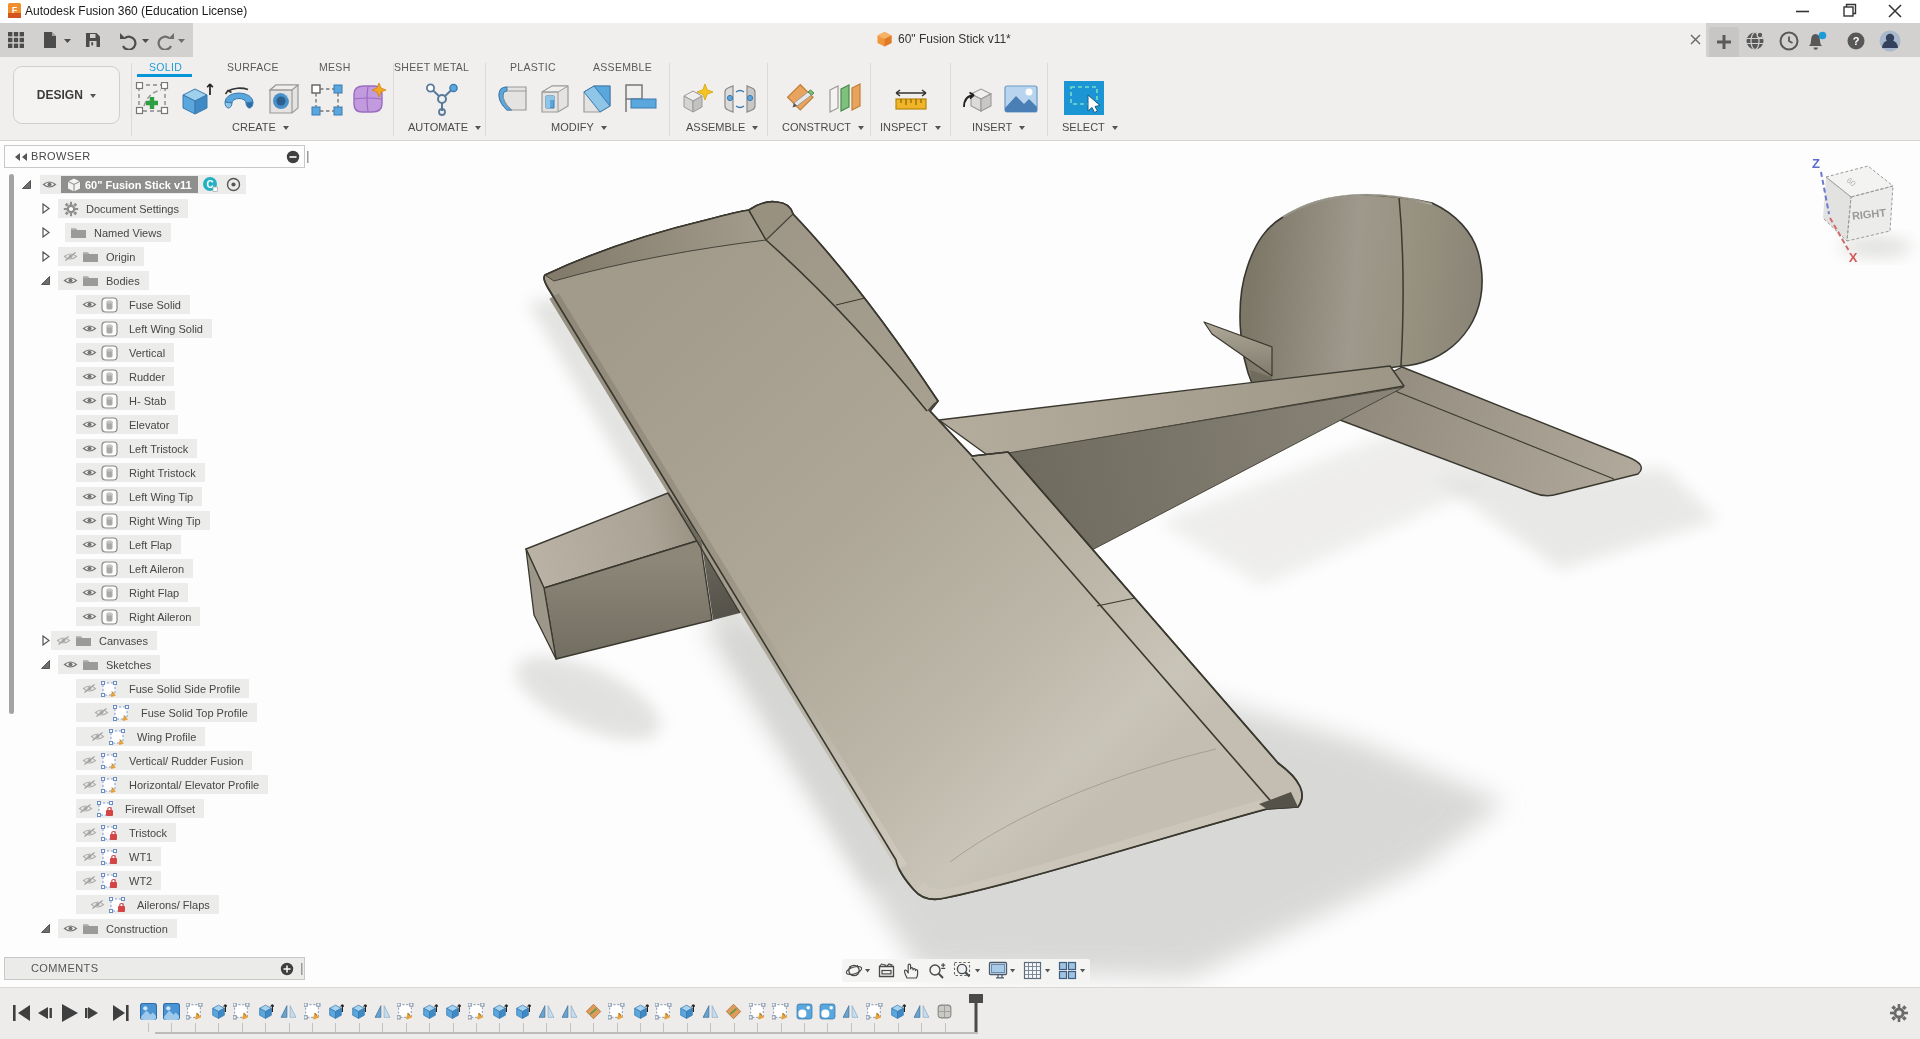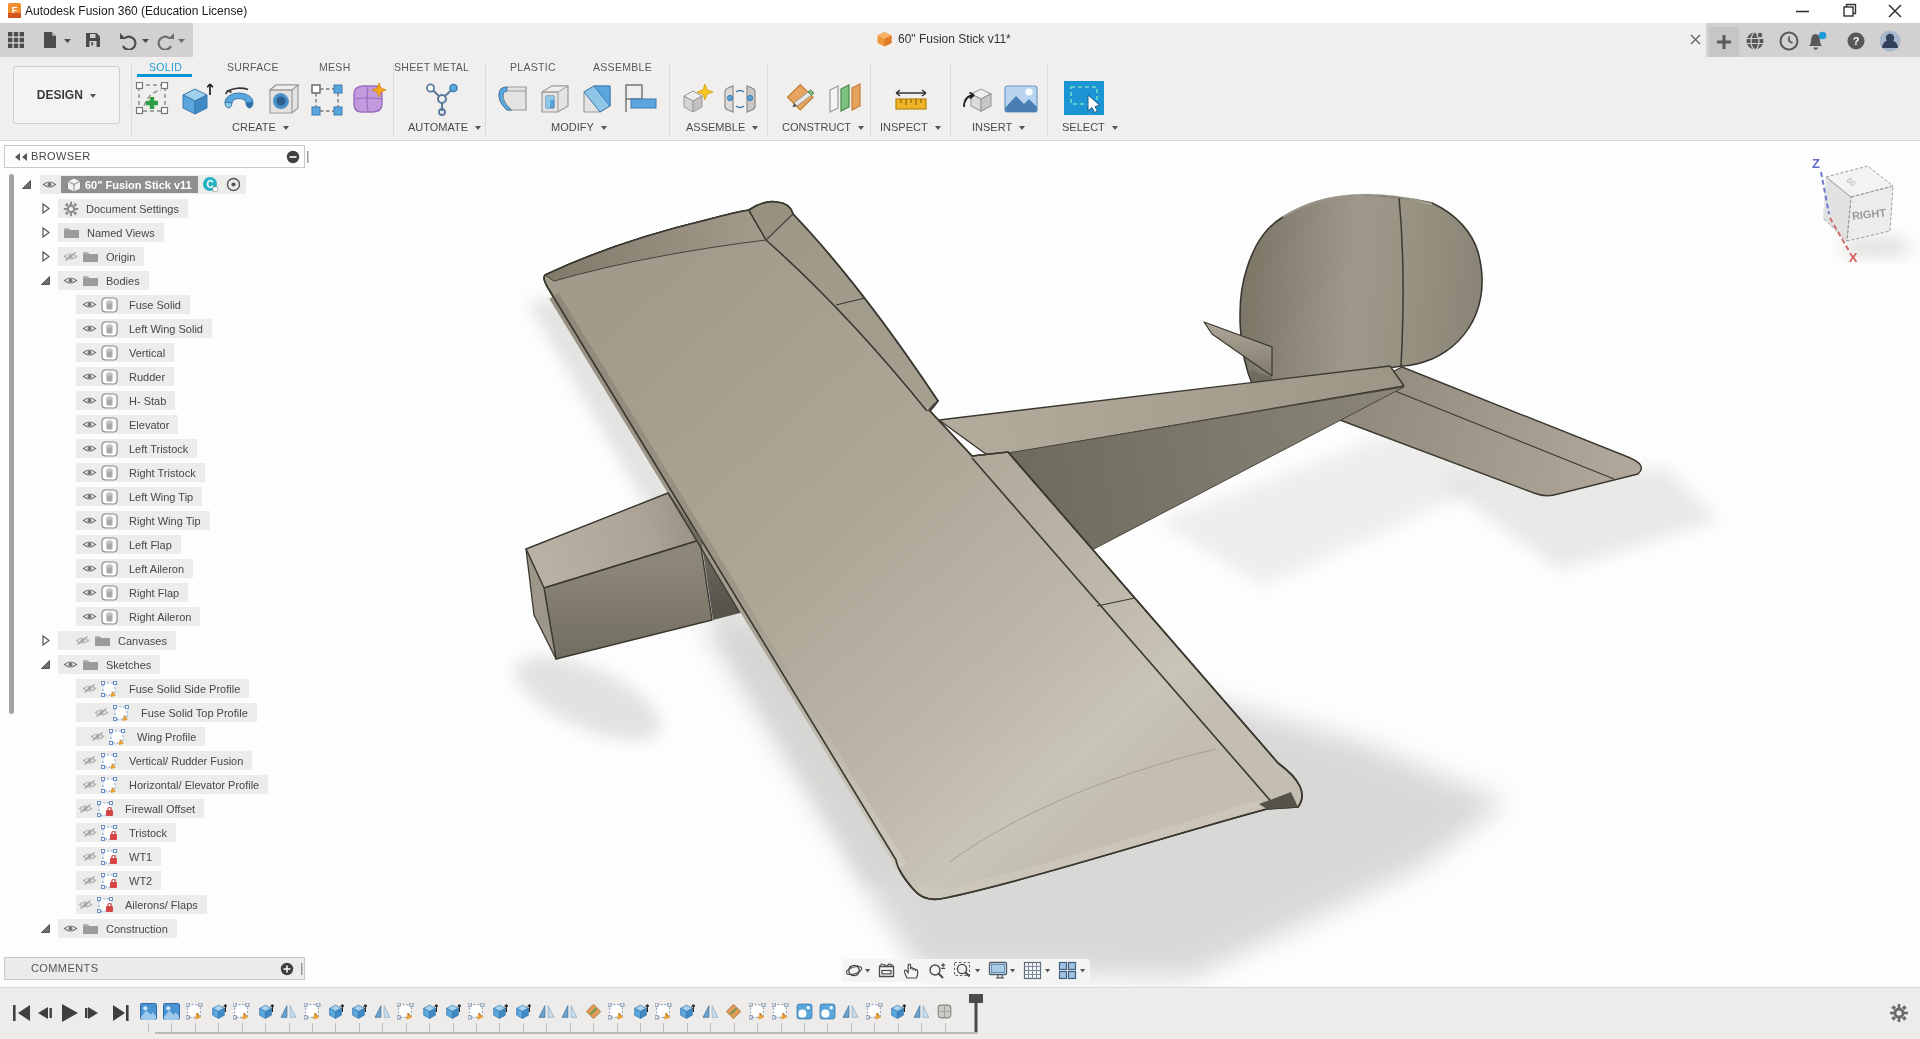--- a/index.html
+++ b/index.html
@@ -7,21 +7,21 @@
 
 #titlebar{position:absolute;left:0;top:0;width:1920px;height:23px;background:#fff}
 #titlebar .txt{position:absolute;left:25px;top:4px;font-size:12px;color:#1a1a1a}
 
 #qat{position:absolute;left:0;top:23px;width:1920px;height:34px;background:#d2d1d0}
 #doctab{position:absolute;left:193px;top:23px;width:1513px;height:34px;background:#f0efee}
 #doctab .ttl{position:absolute;left:683px;top:9px;font-size:12px;color:#333;white-space:nowrap}
 #plus{position:absolute;left:1709px;top:27px;width:30px;height:30px;background:#c7c6c5;border-radius:3px 3px 0 0}
 
 #ribbon{position:absolute;left:0;top:57px;width:1920px;height:84px;background:#f0efee;border-bottom:1px solid #d5d4d2}
-#designbox{position:absolute;left:13px;top:9px;width:107px;height:58px;background:#f4f3f2;border:1px solid #d0cfcd;border-radius:3px;text-align:center;line-height:56px;font-size:12px;font-weight:bold;color:#3c3c3c}
+#designbox{position:absolute;left:13px;top:9px;width:107px;height:58px;background:#f4f3f2;border:1px solid #d0cfcd;border-radius:9px;text-align:center;line-height:56px;font-size:12px;font-weight:bold;color:#3c3c3c}
 .tab{position:absolute;top:4px;font-size:10.5px;color:#5a5a5a;letter-spacing:.3px}
 .tabu{position:absolute;top:17px;left:137px;width:55px;height:3px;background:#0696d7}
 .glabel{position:absolute;top:64px;font-size:11px;color:#4a4a4a;white-space:nowrap}
 .gdiv{position:absolute;top:6px;height:73px;width:1px;background:#dbdad8}
 .caret{display:inline-block;width:0;height:0;border-left:3.5px solid transparent;border-right:3.5px solid transparent;border-top:4px solid #555;vertical-align:middle;margin-left:4px}
 
 #viewport{position:absolute;left:0;top:141px;width:1920px;height:846px;background:#fdfdfd;overflow:hidden}
 
 #bheader{position:absolute;left:4px;top:4px;width:301px;height:23px;background:#fdfdfd;border:1px solid #c9c8c6;font-size:11px;color:#474747}
 #btree{position:absolute;left:0;top:0;width:320px}
@@ -436,21 +436,21 @@
             </g>
             <circle cx="10" cy="10" r="2.6" fill="#fff"></circle>
           </svg>
           <span style="margin-left:5px">Document Settings</span>
         </span>
       </div>
 <div class="row" style="left:40px;top:82px">
         <svg width="11" height="11" viewBox="0 0 11 11">
           <path d="M3,1 L9,5.5 L3,10 Z" fill="none" stroke="#555" stroke-width="1.2"></path>
         </svg>
-        <span class="rbg" style="margin-left:7px;padding-left:3px">
+        <span class="rbg" style="margin-left:14px;padding-left:3px">
           <svg width="17" height="13" viewBox="0 0 17 13" style="margin:0 2px">
             <path d="M1,2.5 h5 l1.2,1.5 H16 V12 H1 Z" fill="#9b9b99"></path>
             <path d="M1,2.5 h5 l1.2,1.5 h-6.2 z" fill="#b0b0ae"></path>
           </svg>
           <span style="margin-left:5px">Named Views</span>
         </span>
       </div>
 <div class="row" style="left:40px;top:106px">
         <svg width="11" height="11" viewBox="0 0 11 11">
           <path d="M3,1 L9,5.5 L3,10 Z" fill="none" stroke="#555" stroke-width="1.2"></path>
@@ -677,21 +677,21 @@
             <path d="M5.5,5 a3,1.6 0 0 1 6,0 v6 a3,1.6 0 0 1 -6,0 z" fill="#aaaaa8"></path>
             <ellipse cx="8.5" cy="5" rx="3" ry="1.6" fill="#c5c5c3"></ellipse>
           </svg>
           <span style="margin-left:9px">Right Aileron</span>
         </span>
       </div>
 <div class="row" style="left:40px;top:490px">
         <svg width="11" height="11" viewBox="0 0 11 11">
           <path d="M3,1 L9,5.5 L3,10 Z" fill="none" stroke="#555" stroke-width="1.2"></path>
         </svg>
-        <span class="rbg" style="margin-left:7px;padding-left:15px">
+        <span class="rbg" style="padding-left:3px">
           <svg width="15" height="11" viewBox="0 0 15 11" style="margin:0 2px">
             <path d="M1.5,5.5 Q7.5,0.5 13.5,5.5 Q7.5,10.5 1.5,5.5 Z" fill="none" stroke="#b0b0b0" stroke-width="1.2"></path>
             <circle cx="7.5" cy="5.5" r="2" fill="#b0b0b0"></circle>
             <line x1="2.5" y1="9.5" x2="12.5" y2="1.5" stroke="#a0a0a0" stroke-width="1.3"></line>
           </svg>
           <svg width="17" height="13" viewBox="0 0 17 13" style="margin:0 2px">
             <path d="M1,2.5 h5 l1.2,1.5 H16 V12 H1 Z" fill="#9b9b99"></path>
             <path d="M1,2.5 h5 l1.2,1.5 h-6.2 z" fill="#b0b0ae"></path>
           </svg>
           <span style="margin-left:5px">Canvases</span>
@@ -869,21 +869,21 @@
             <rect x="0.5" y="0.5" width="3" height="3" fill="#fff" stroke="#6b8fc4" stroke-width="1"></rect>
             <rect x="12.5" y="0.5" width="3" height="3" fill="#fff" stroke="#6b8fc4" stroke-width="1"></rect>
             <rect x="0.5" y="12.5" width="3" height="3" fill="#fff" stroke="#6b8fc4" stroke-width="1"></rect>
             <rect x="9" y="9" width="7" height="6" rx="1" fill="#d64545"></rect>
             <rect x="10.8" y="6.5" width="3.4" height="3.5" rx="1.6" fill="none" stroke="#d64545" stroke-width="1.2"></rect>
           </svg>
           <span style="margin-left:9px">WT2</span>
         </span>
       </div>
 <div class="row" style="left:76px;top:754px">
-        <span class="rbg" style="padding-left:0">
+        <span class="rbg" style="padding-left:12px">
           <svg width="15" height="11" viewBox="0 0 15 11" style="margin:0 2px">
             <path d="M1.5,5.5 Q7.5,0.5 13.5,5.5 Q7.5,10.5 1.5,5.5 Z" fill="none" stroke="#b0b0b0" stroke-width="1.2"></path>
             <circle cx="7.5" cy="5.5" r="2" fill="#b0b0b0"></circle>
             <line x1="2.5" y1="9.5" x2="12.5" y2="1.5" stroke="#a0a0a0" stroke-width="1.3"></line>
           </svg>
           <svg width="17" height="16" viewBox="0 0 17 16" style="margin:0 2px">
             <rect x="2" y="2" width="12" height="12" fill="#fff" stroke="#7a9fd4" stroke-width="1" stroke-dasharray="2.2,1.8"></rect>
             <rect x="0.5" y="0.5" width="3" height="3" fill="#fff" stroke="#6b8fc4" stroke-width="1"></rect>
             <rect x="12.5" y="0.5" width="3" height="3" fill="#fff" stroke="#6b8fc4" stroke-width="1"></rect>
             <rect x="0.5" y="12.5" width="3" height="3" fill="#fff" stroke="#6b8fc4" stroke-width="1"></rect>

